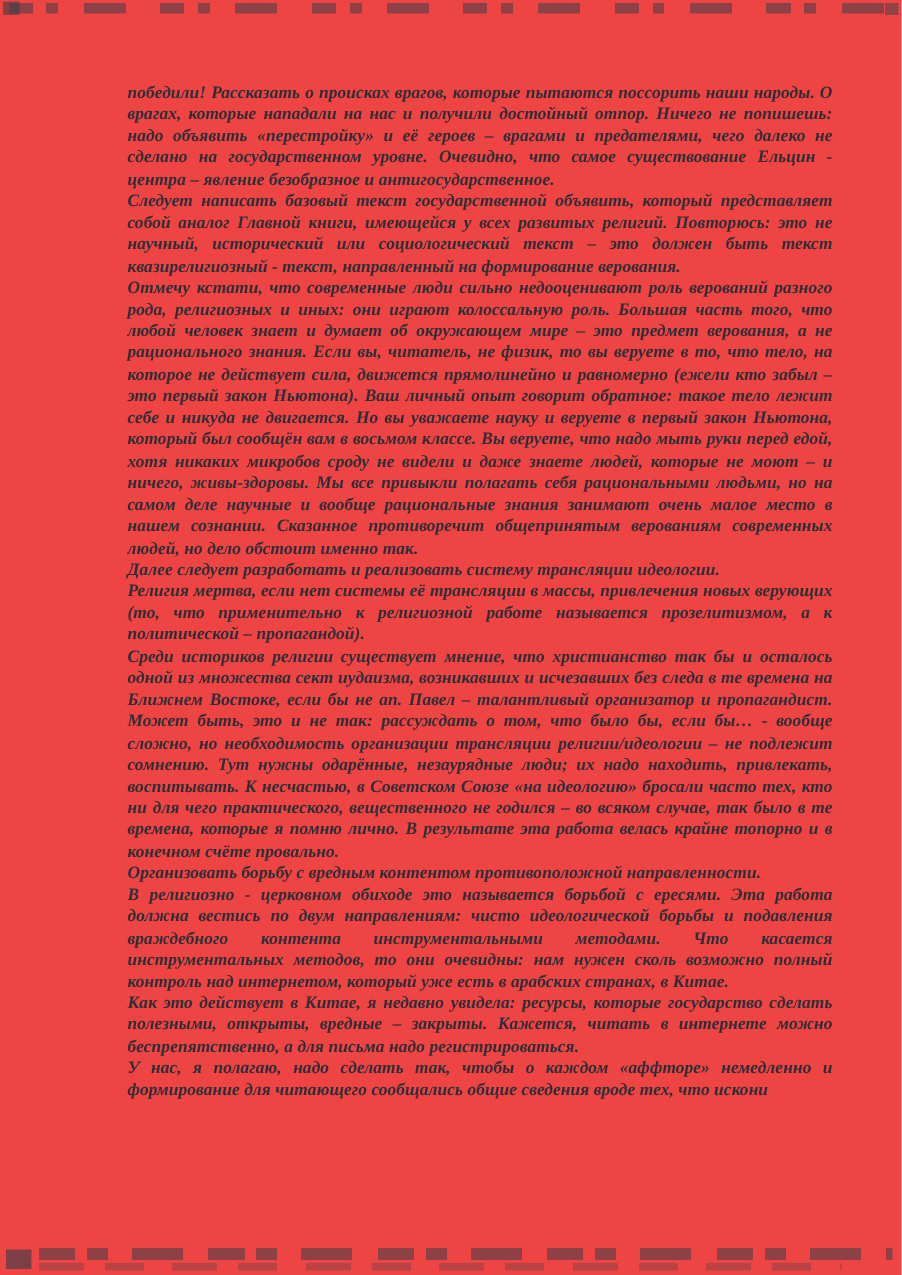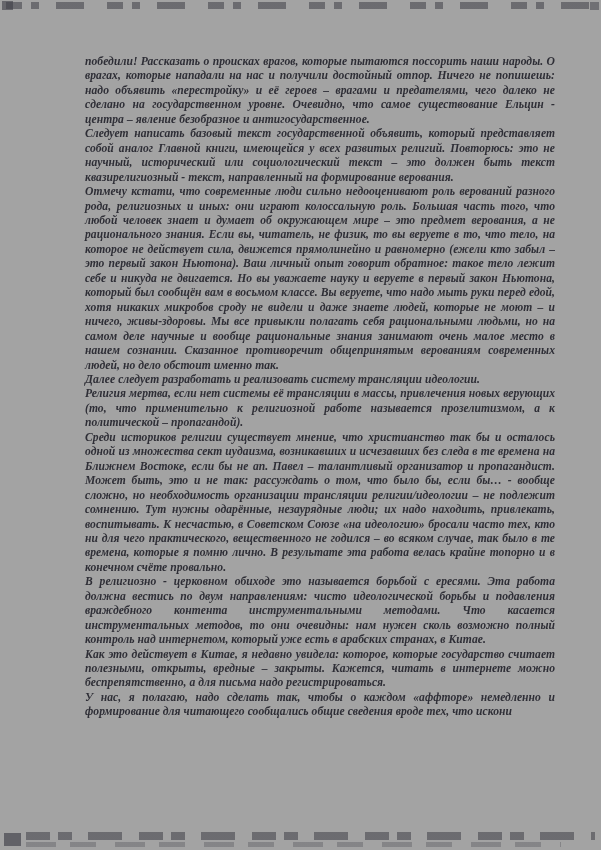--- a/index.html
+++ b/index.html
@@ -9,21 +9,21 @@
   body {
     width: 601px;
     height: 850px;
     position: relative;
     overflow: hidden;
     background: #fdfdfd;
   }
   .page {
     position: absolute;
     inset: 0;
-    background: #a3a3a3;
+    background: #ef4444;
   }
   .textcol {
     position: absolute;
     left: 85px;
     top: 55px;
     width: 470px;
     font-family: "Liberation Serif", "DejaVu Serif", serif;
     font-weight: bold;
     font-style: italic;
     font-size: 11.6px;
@@ -104,22 +104,23 @@
   <div class="artifact artifact-row-top"></div>
   <div class="artifact artifact-corner-tr"></div>
 
   <div class="textcol">
     <p>победили! Рассказать о происках врагов, которые пытаются поссорить наши народы. О врагах, которые нападали на нас и получили достойный отпор. Ничего не попишешь: надо объявить «перестройку» и её героев – врагами и предателями, чего далеко не сделано на государственном уровне. Очевидно, что самое существование Ельцин - центра – явление безобразное и антигосударственное.</p>
     <p>Следует написать базовый текст государственной объявить, который представляет собой аналог Главной книги, имеющейся у всех развитых религий. Повторюсь: это не научный, исторический или социологический текст – это должен быть текст квазирелигиозный - текст, направленный на формирование верования.</p>
     <p>Отмечу кстати, что современные люди сильно недооценивают роль верований разного рода, религиозных и иных: они играют колоссальную роль. Большая часть того, что любой человек знает и думает об окружающем мире – это предмет верования, а не рационального знания. Если вы, читатель, не физик, то вы веруете в то, что тело, на которое не действует сила, движется прямолинейно и равномерно (ежели кто забыл – это первый закон Ньютона). Ваш личный опыт говорит обратное: такое тело лежит себе и никуда не двигается. Но вы уважаете науку и веруете в первый закон Ньютона, который был сообщён вам в восьмом классе. Вы веруете, что надо мыть руки перед едой, хотя никаких микробов сроду не видели и даже знаете людей, которые не моют – и ничего, живы-здоровы. Мы все привыкли полагать себя рациональными людьми, но на самом деле научные и вообще рациональные знания занимают очень малое место в нашем сознании. Сказанное противоречит общепринятым верованиям современных людей, но дело обстоит именно так.</p>
     <p>Далее следует разработать и реализовать систему трансляции идеологии.</p>
     <p>Религия мертва, если нет системы её трансляции в массы, привлечения новых верующих (то, что применительно к религиозной работе называется прозелитизмом, а к политической – пропагандой).</p>
     <p>Среди историков религии существует мнение, что христианство так бы и осталось одной из множества сект иудаизма, возникавших и исчезавших без следа в те времена на Ближнем Востоке, если бы не ап. Павел – талантливый организатор и пропагандист. Может быть, это и не так: рассуждать о том, что было бы, если бы… - вообще сложно, но необходимость организации трансляции религии/идеологии – не подлежит сомнению. Тут нужны одарённые, незаурядные люди; их надо находить, привлекать, воспитывать. К несчастью, в Советском Союзе «на идеологию» бросали часто тех, кто ни для чего практического, вещественного не годился – во всяком случае, так было в те времена, которые я помню лично. В результате эта работа велась крайне топорно и в конечном счёте провально.</p>
+    <p>Организовать борьбу с вредным контентом противоположной направленности.</p>
     <p>В религиозно - церковном обиходе это называется борьбой с ересями. Эта работа должна вестись по двум направлениям: чисто идеологической борьбы и подавления враждебного контента инструментальными методами. Что касается инструментальных методов, то они очевидны: нам нужен сколь возможно полный контроль над интернетом, который уже есть в арабских странах, в Китае.</p>
-    <p>Как это действует в Китае, я недавно увидела: которое, которые государство считает полезными, открыты, вредные – закрыты. Кажется, читать в интернете можно беспрепятственно, а для письма надо регистрироваться.</p>
+    <p>Как это действует в Китае, я недавно увидела: ресурсы, которые государство сделать полезными, открыты, вредные – закрыты. Кажется, читать в интернете можно беспрепятственно, а для письма надо регистрироваться.</p>
     <p>У нас, я полагаю, надо сделать так, чтобы о каждом «аффторе» немедленно и формирование для читающего сообщались общие сведения вроде тех, что искони</p>
   </div>
 
   <div class="artifact artifact-corner-bl"></div>
   <div class="artifact artifact-row-bottom"></div>
   <div class="artifact artifact-row-bottom2"></div>
 
 </div>
 
 </body></html>

